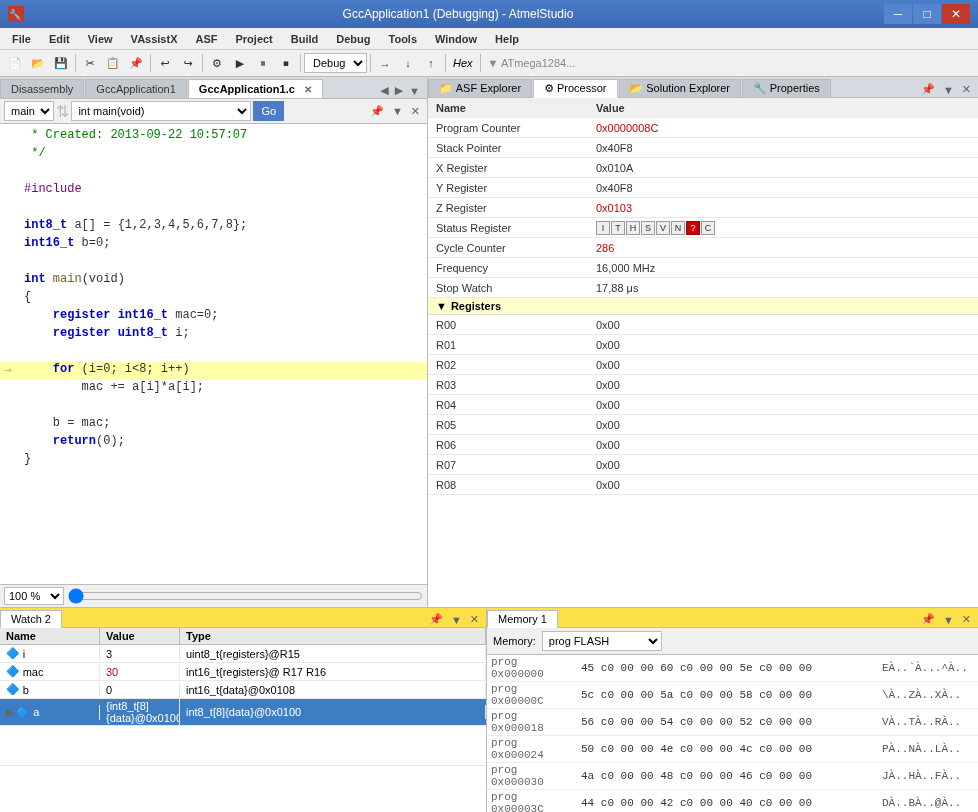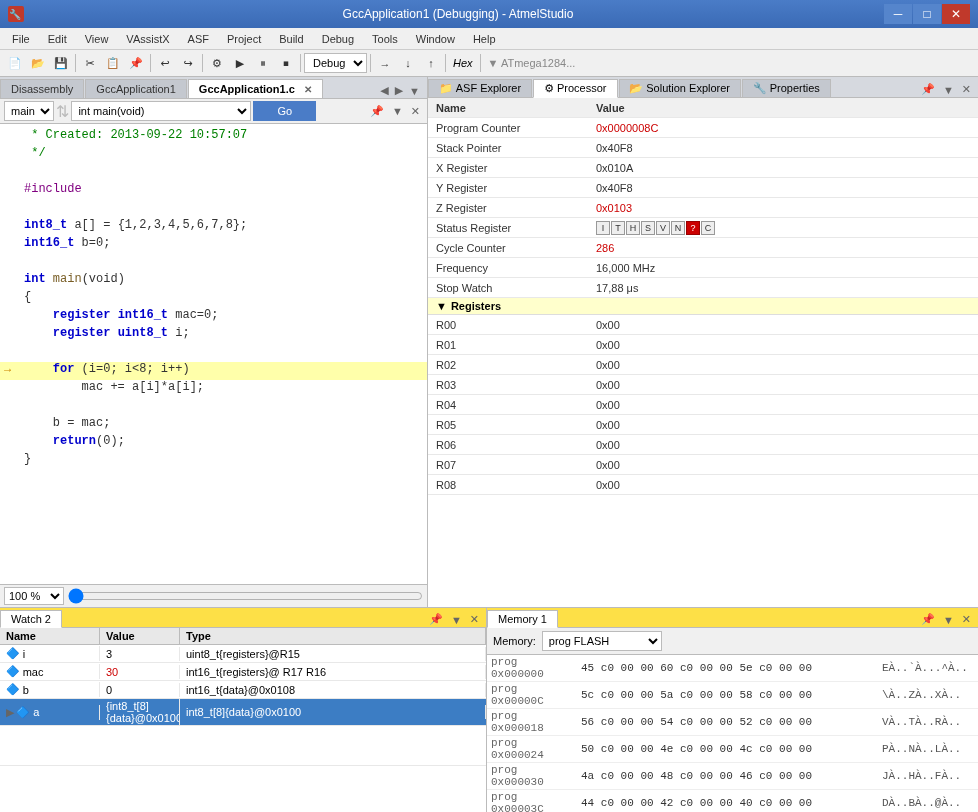--- a/index.html
+++ b/index.html
@@ -8,40 +8,40 @@
     
     .title-bar { background: linear-gradient(to bottom, #4a7cc7, #3a6ab5); height: 28px; display: flex; align-items: center; justify-content: space-between; padding: 0 8px; color: white; font-size: 12px; }
     .title-bar-icon { width: 16px; height: 16px; background: #c0392b; border-radius: 2px; display: flex; align-items: center; justify-content: center; font-size: 10px; color: white; margin-right: 8px; }
     .title-bar-text { flex: 1; text-align: center; }
     .title-bar-buttons { display: flex; gap: 1px; }
     .title-btn { width: 28px; height: 20px; display: flex; align-items: center; justify-content: center; background: #5585cc; color: white; font-size: 12px; cursor: pointer; border: none; }
     .title-btn.close { background: #c0392b; }
 
     
     .menu-bar { background: #f0f0f0; height: 22px; display: flex; align-items: center; padding: 0 4px; border-bottom: 1px solid #ccc; gap: 2px; }
-    .menu-item { padding: 2px 8px; font-size: 11px; color: #333; cursor: pointer; height: 24px; display: flex; align-items: center; }
+    .menu-item { padding: 2px 8px; font-size: 11px; color: #333; cursor: pointer; height: 24px; display: flex; align-items: center; font-weight: bold; }
 
     
     .toolbar-container { background: #f0f0f0; border-bottom: 1px solid #bbb; }
     .toolbar { display: flex; align-items: center; padding: 2px 4px; gap: 1px; flex-wrap: wrap; min-height: 26px; }
     .tb-btn { width: 22px; height: 22px; display: flex; align-items: center; justify-content: center; background: transparent; border: 1px solid transparent; cursor: pointer; font-size: 11px; color: #333; }
     .tb-sep { width: 1px; height: 18px; background: #bbb; margin: 0 2px; }
     .tb-dropdown { height: 20px; font-size: 11px; border: 1px solid #bbb; background: white; padding: 0 4px; min-width: 60px; }
 
     
     .editor-panel { flex: 1; display: flex; flex-direction: column; background: white; border-right: 1px solid #bbb; min-width: 0; }
     .tab-bar { background: #d6d9df; display: flex; align-items: flex-end; padding-top: 2px; border-bottom: 1px solid #bbb; overflow: hidden; }
     .tab { padding: 3px 10px; font-size: 11px; color: #333; cursor: pointer; border: 1px solid #bbb; border-bottom: none; background: #c4c8cf; margin-right: 1px; white-space: nowrap; }
     .tab.active { background: white; font-weight: bold; color: #000; border-bottom: 1px solid white; margin-bottom: -1px; z-index: 1; }
     .tab .close-x { margin-left: 6px; color: #666; font-size: 10px; }
 
     
     .editor-toolbar { background: #f0f0f0; border-bottom: 1px solid #bbb; display: flex; align-items: center; padding: 2px 4px; gap: 2px; }
     .addr-select { height: 20px; font-size: 11px; border: 1px solid #bbb; background: white; padding: 0 2px; }
-    .go-btn { height: 20px; background: #4a7cc7; color: white; border: none; padding: 0 24px; font-size: 11px; cursor: pointer; }
+    .go-btn { height: 20px; background: #4a7cc7; color: white; border: none; padding: 0 8px; font-size: 11px; cursor: pointer; }
 
     
     .code-area { flex: 1; overflow-y: auto; overflow-x: hidden; background: white; font-family: 'Courier New', monospace; font-size: 12px; padding: 4px 0; position: relative; }
     .code-line { display: flex; align-items: flex-start; min-height: 18px; padding: 0 4px; }
     .code-line.current { background: #ffffaa; }
     .line-arrow { width: 16px; color: #cc8800; font-size: 12px; flex-shrink: 0; }
     .code-text { color: #333; white-space: pre; padding-left: 4px; }
     .code-text .kw { color: #0000cc; font-weight: bold; }
     .code-text .cm { color: #008000; }
     .code-text .fn { color: #795E26; }

